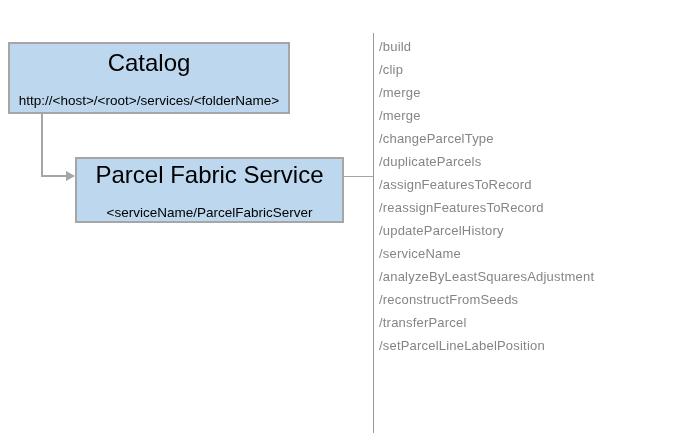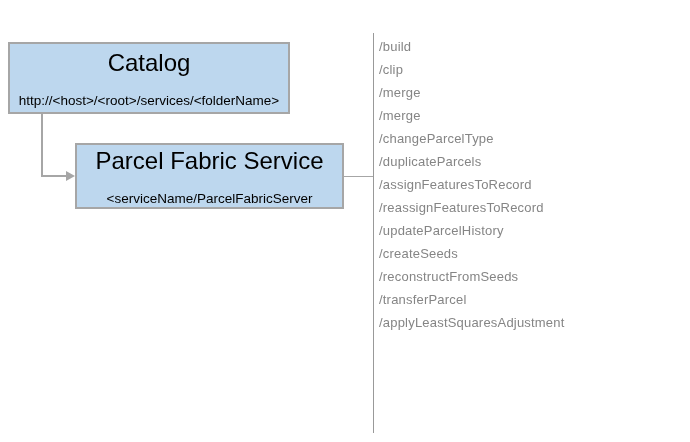--- a/index.html
+++ b/index.html
@@ -43,21 +43,21 @@
     line-height: 17px;
     margin-top: 14px;
     color: var(--node-text);
     white-space: nowrap;
   }
   .catalog-node {
     left: 8px; top: 42px;
     width: 282px; height: 72px;
   }
   .service-node {
-    left: 75px; top: 143px;
+    left: 75px; top: 157px;
     width: 269px; height: 66px;
   }
   .conn { position: absolute; background: var(--connector); }
   .elbow-v { left: 41px; top: 114px; width: 2px; height: 63px; }
   .elbow-h { left: 41px; top: 175px; width: 27px; height: 2px; }
   .arrow-head {
     position: absolute;
     left: 66px; top: 171px;
     width: 0; height: 0;
     border-top: 5px solid transparent;
@@ -106,19 +106,20 @@
   <div class="ops-list">
       <div>/build</div>
       <div>/clip</div>
       <div>/merge</div>
       <div>/merge</div>
       <div>/changeParcelType</div>
       <div>/duplicateParcels</div>
       <div>/assignFeaturesToRecord</div>
       <div>/reassignFeaturesToRecord</div>
       <div>/updateParcelHistory</div>
-      <div>/createSeeds</div>
+      <div>/serviceName</div>
+      <div>/analyzeByLeastSquaresAdjustment</div>
       <div>/reconstructFromSeeds</div>
       <div>/transferParcel</div>
-      <div>/applyLeastSquaresAdjustment</div>
+      <div>/setParcelLineLabelPosition</div>
     </div>
 
 </div>
 
 </body></html>

